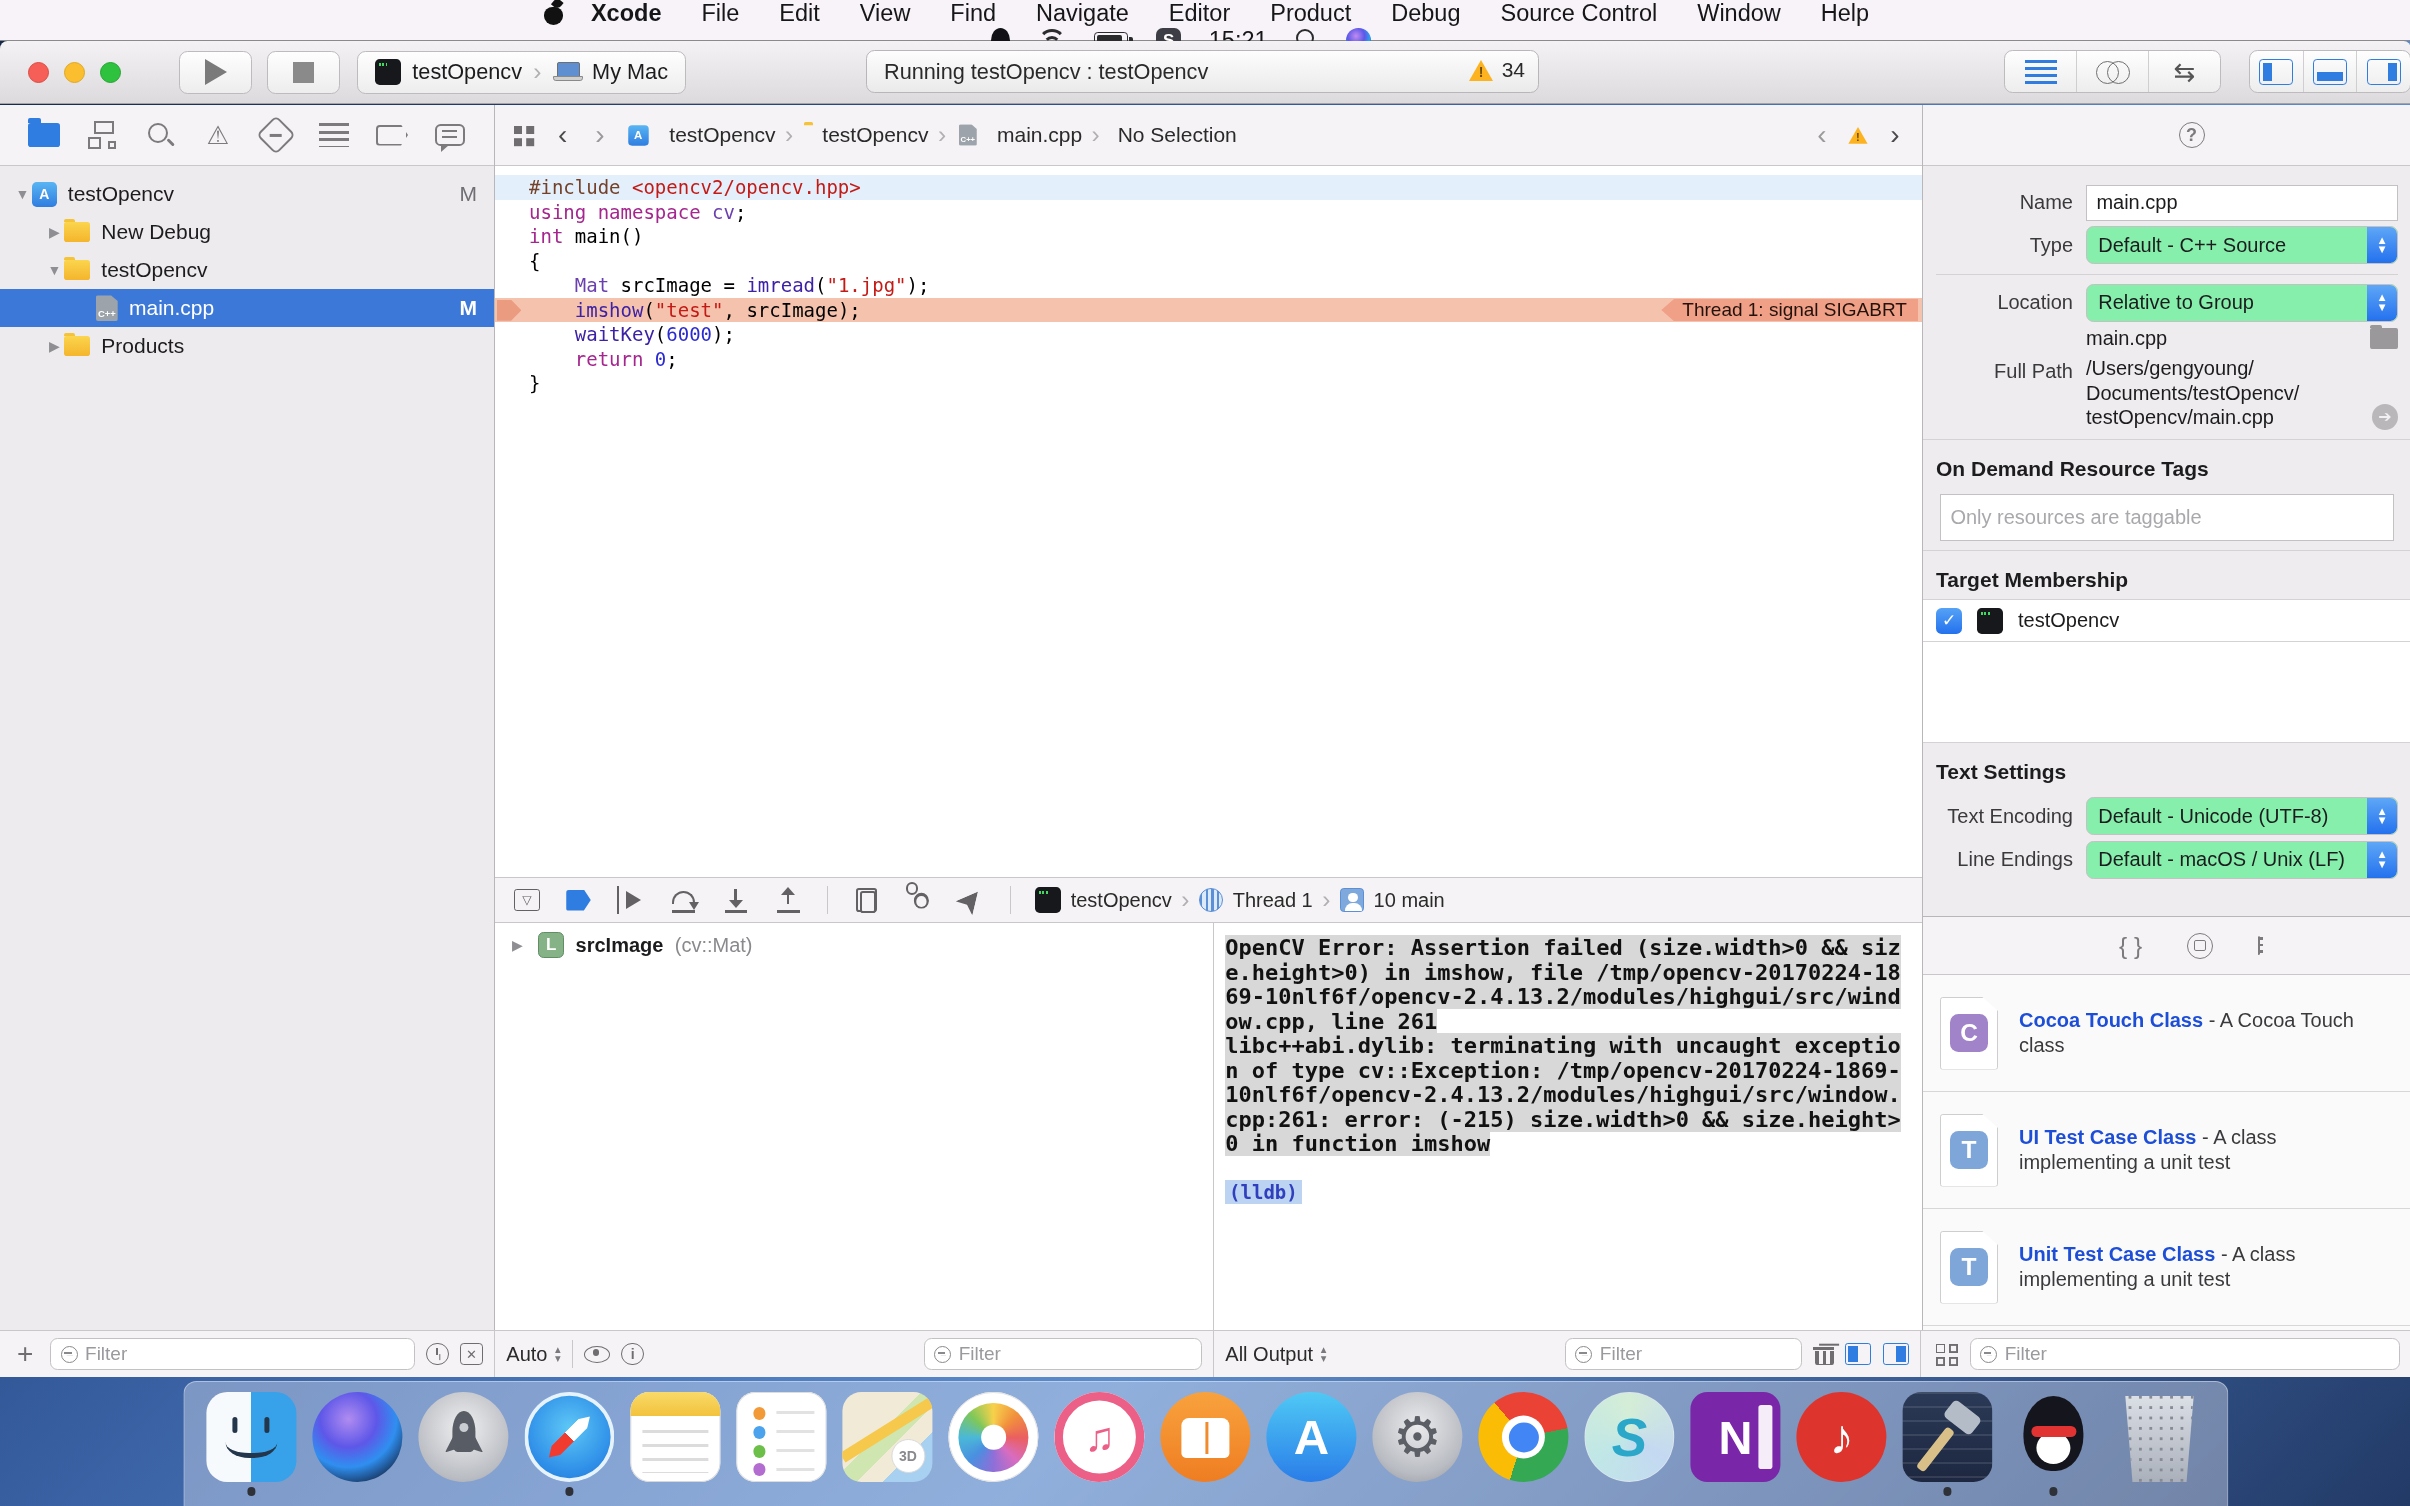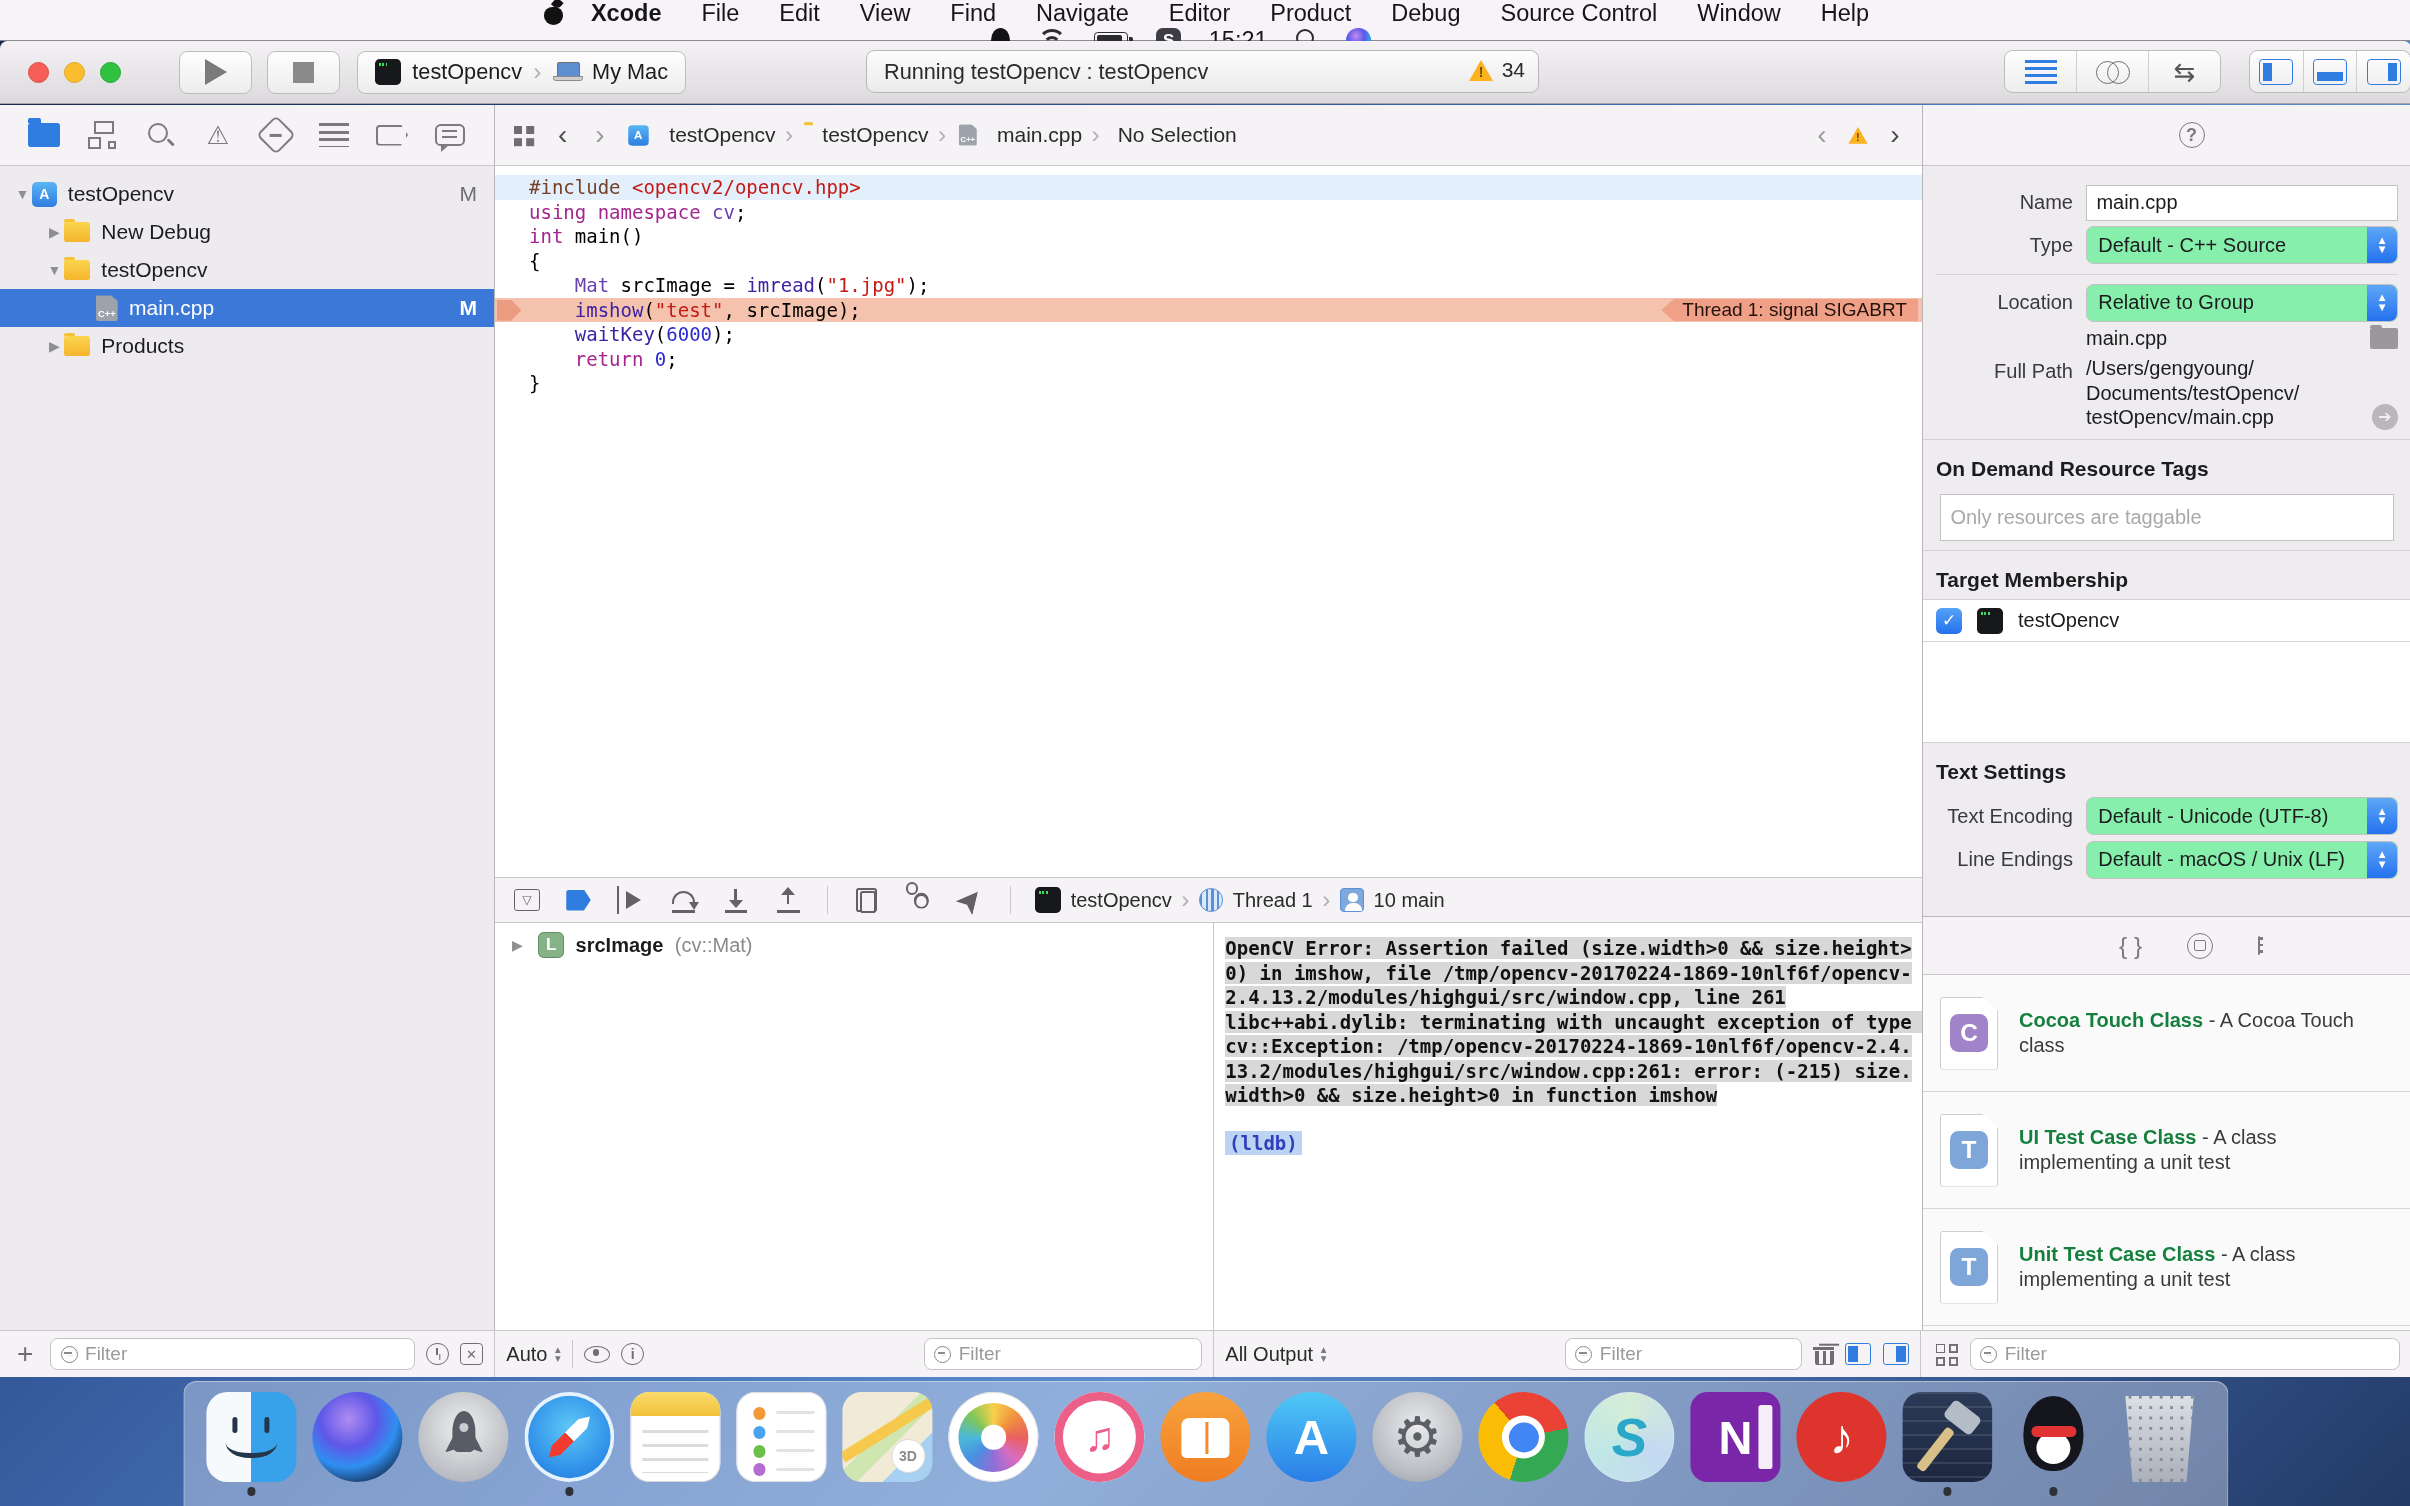--- a/index.html
+++ b/index.html
@@ -181,21 +181,21 @@
   .fricon::after{content:"";position:absolute;left:3.8px;top:14px;width:17px;height:11.3px;background:#fff;border-radius:7.5px 7.5px 0 0;}
 
   
   .dbgpanes{flex:1;display:flex;min-height:0;}
   .varspane{width:719px;background:#fff;border-right:0.9px solid #c9c7c9;padding:9.4px 0 0 13px;}
   .vrow{display:flex;align-items:center;gap:11.3px;font-size:20px;}
   .lbadge{width:26px;height:26px;background:#85b287;border:0.9px solid #5f8f62;border-radius:5.6px;color:#fff;font-weight:700;font-size:17px;display:flex;align-items:center;justify-content:center;}
   .vname{font-weight:700;}
   .vtype{color:#8a8a8e;}
   .consolepane{flex:1;background:#fff;padding:13px 9.4px 0 11.3px;font-family:"DejaVu Sans Mono",monospace;}
-  .cout{font-size:19px;line-height:24.5px;white-space:pre-wrap;word-break:break-all;font-family:inherit;font-weight:700;}
+  .cout{font-size:22px;line-height:24.5px;white-space:pre-wrap;word-break:break-all;font-family:inherit;font-weight:700;}
   .cout .sel{background:#d8d8d8;color:#111;}
   .promptline{margin-top:24.5px;}
   .prompt{font-size:19px;font-weight:700;color:#2f3fbe;background:#bcd4f2;padding:0.9px 3.8px;}
 
   
   .bottomstrip{position:absolute;left:0;right:0;bottom:0;height:47px;background:#f5f3f5;border-top:0.9px solid #c9c7c9;display:flex;}
   .bseg{display:flex;align-items:center;gap:11.3px;padding:0 11.3px;border-right:0.9px solid #c9c7c9;}
   .bseg.s-nav{width:495px;}
   .bseg.s-vars{width:719px;}
   .bseg.s-cons{width:707px;}
@@ -255,21 +255,21 @@
   .lt-brace{font-size:24.5px;color:#7c7a7c;}
   .lt-obj{width:26px;height:26px;border:1.9px solid #7c7a7c;border-radius:50%;display:flex;align-items:center;justify-content:center;}
   .lt-obj::after{content:"";width:9.4px;height:9.4px;border:1.9px solid #7c7a7c;border-radius:1.9px;}
   .lt-media{width:30px;height:22.6px;border:1.9px solid #7c7a7c;border-radius:2.8px;background:repeating-linear-gradient(#7c7a7c 0 2.8px,transparent 2.8px 6.6px);background-size:3.8px 100%;background-repeat:repeat-y;background-position:right;position:relative;}
   .lt-media::before{content:"";position:absolute;left:0;top:0;bottom:0;width:3.8px;background:repeating-linear-gradient(#7c7a7c 0 2.8px,transparent 2.8px 6.6px);}
   .liblist{flex:1;overflow:hidden;background:#fbfafb;}
   .libitem{display:flex;align-items:center;gap:21px;padding:15px 17px;border-bottom:0.9px solid #d8d6d8;height:117px;}
   .pagei{width:58px;height:73px;background:#fff;border:0.9px solid #cfcdcf;border-radius:2.8px;position:relative;display:flex;align-items:center;justify-content:center;flex:none;clip-path:polygon(0 0,72% 0,100% 20%,100% 100%,0 100%);}
   .pagei .gl{width:38px;height:38px;border-radius:8.5px;color:#fff;font-size:24.5px;font-weight:700;display:flex;align-items:center;justify-content:center;}
   .libtext{font-size:20px;line-height:25.4px;color:#3a3a3c;}
-  .libtext b{color:#15803d;}
+  .libtext b{color:#1d4ed8;}
 
   
   .dock{position:absolute;left:50%;transform:translateX(-50%);bottom:0;height:126px;
     background:rgba(216,224,240,.42);border:0.9px solid rgba(255,255,255,.4);border-bottom:none;
     border-radius:13px 13px 0 0;display:flex;align-items:flex-start;gap:16px;padding:10.4px 22.6px 0;}
   .dapp{width:90px;display:flex;flex-direction:column;align-items:center;}
   .ic{width:90px;height:90px;position:relative;flex:none;}
   .rdot{width:8.5px;height:8.5px;border-radius:50%;background:#2e3137;margin-top:4.7px;}
   .ic-finder{border-radius:21px;background:linear-gradient(to right,#f7fafc 0 50%,#37a1e9 50% 100%);overflow:hidden;}
   .ic-finder .eyes{position:absolute;top:24.5px;left:26px;width:4.7px;height:16px;background:#24364b;box-shadow:32px 0 0 #24364b;border-radius:2.8px;}

